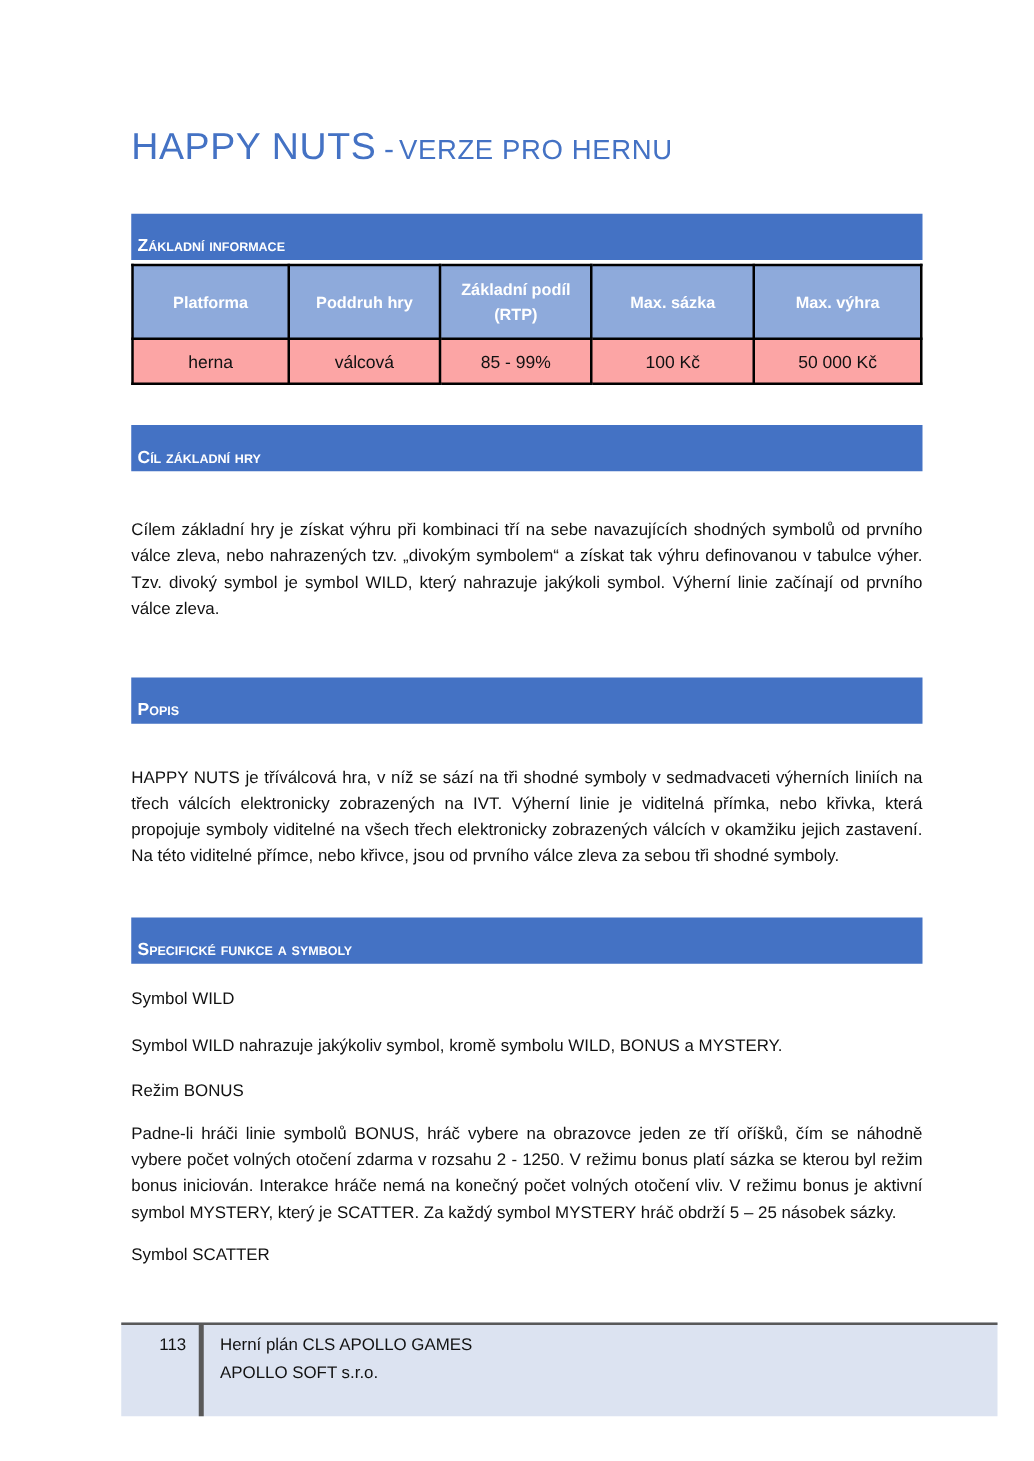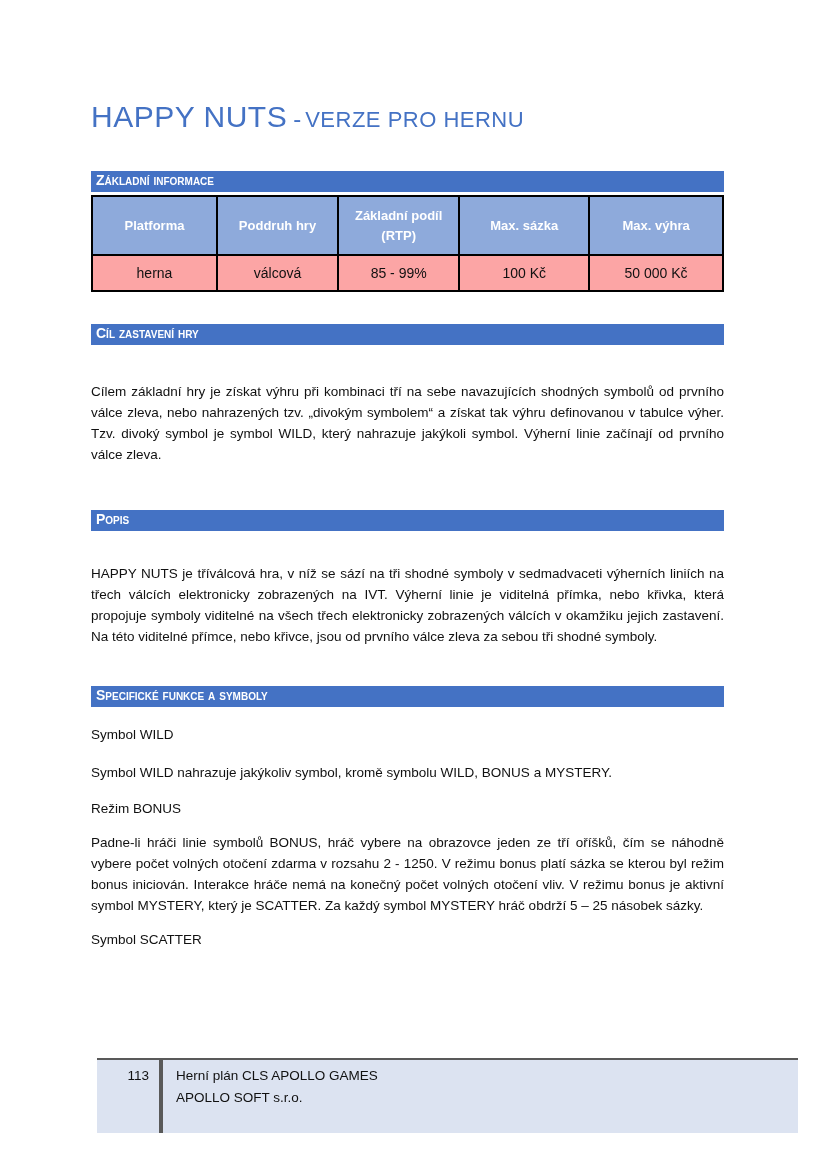--- a/index.html
+++ b/index.html
@@ -10,21 +10,21 @@
     color: #111111;
     overflow: hidden;
   }
   .page {
     position: relative;
     width: 827px; height: 1169px;
     background: #ffffff;
   }
   .content {
     position: absolute;
-    left: 91px; top: 0;
+    left: 105px; top: 0;
     width: 633px;
     padding-top: 98px;
   }
 
   
   .doc-title {
     color: #4472C4;
     line-height: 36px;
     font-weight: normal;
     white-space: nowrap;
@@ -33,21 +33,21 @@
   .doc-title .title-sep  { font-size: 24px; margin: 0 4px 0 6px; }
   .doc-title .title-sub  { font-size: 22px; letter-spacing: 0.5px; }
 
   
   .section-bar {
     background: #4472C4;
     color: #ffffff;
     font-size: 14px;
     font-weight: bold;
     font-variant: small-caps;
-    padding: 2px 5px 4px 5px;
+    padding: 18px 5px 4px 5px;
     line-height: 15px;
   }
   .bar-basic    { margin-top: 33px; }
   .bar-goal     { margin-top: 32px; }
   .bar-popis    { margin-top: 45px; }
   .bar-features { margin-top: 39px; }
 
   
   table.info-table {
     margin-top: 3px;
@@ -157,21 +157,21 @@
         <tr>
           <td>herna</td>
           <td>válcová</td>
           <td>85 - 99%</td>
           <td>100 Kč</td>
           <td>50 000 Kč</td>
         </tr>
       </tbody>
     </table>
 
-    <div class="section-bar bar-goal">Cíl zastavení hry</div>
+    <div class="section-bar bar-goal">Cíl základní hry</div>
 
     <p class="body-text p-goal-1">Cílem základní hry je získat výhru při kombinaci tří na sebe navazujících shodných symbolů od prvního válce zleva, nebo nahrazených tzv. „divokým symbolem“ a získat tak výhru definovanou v tabulce výher. Tzv. divoký symbol je symbol WILD, který nahrazuje jakýkoli symbol. Výherní linie začínají od prvního válce zleva.</p>
 
     <div class="section-bar bar-popis">Popis</div>
 
     <p class="body-text p-popis">HAPPY NUTS je tříválcová hra, v níž se sází na tři shodné symboly v sedmadvaceti výherních liniích na třech válcích elektronicky zobrazených na IVT. Výherní linie je viditelná přímka, nebo křivka, která propojuje symboly viditelné na všech třech elektronicky zobrazených válcích v okamžiku jejich zastavení. Na této viditelné přímce, nebo křivce, jsou od prvního válce zleva za sebou tři shodné symboly.</p>
 
     <div class="section-bar bar-features">Specifické funkce a symboly</div>
 
     <h3 class="sub-heading h-wild">Symbol WILD</h3>

